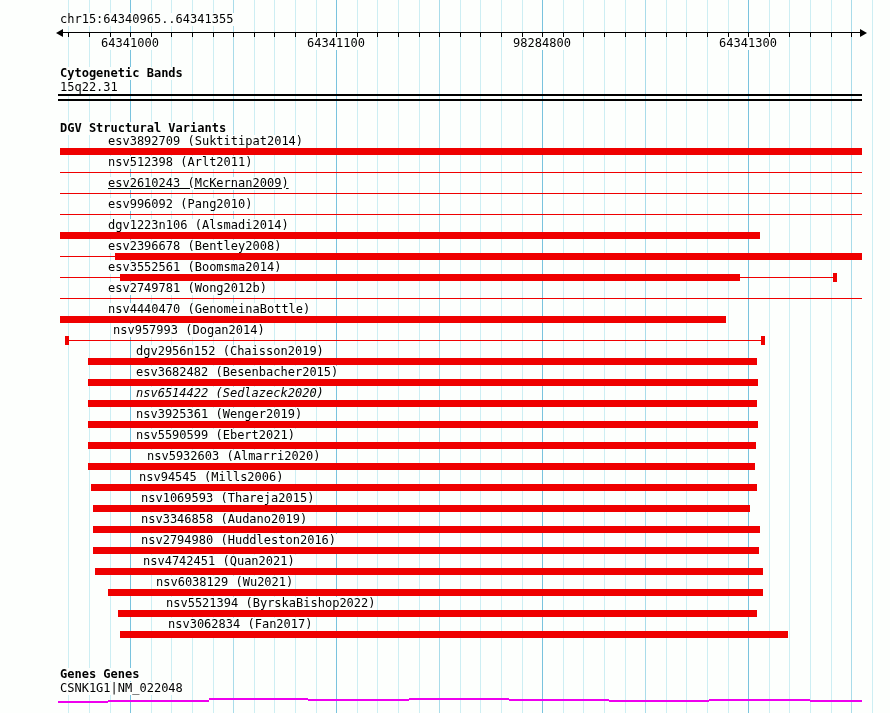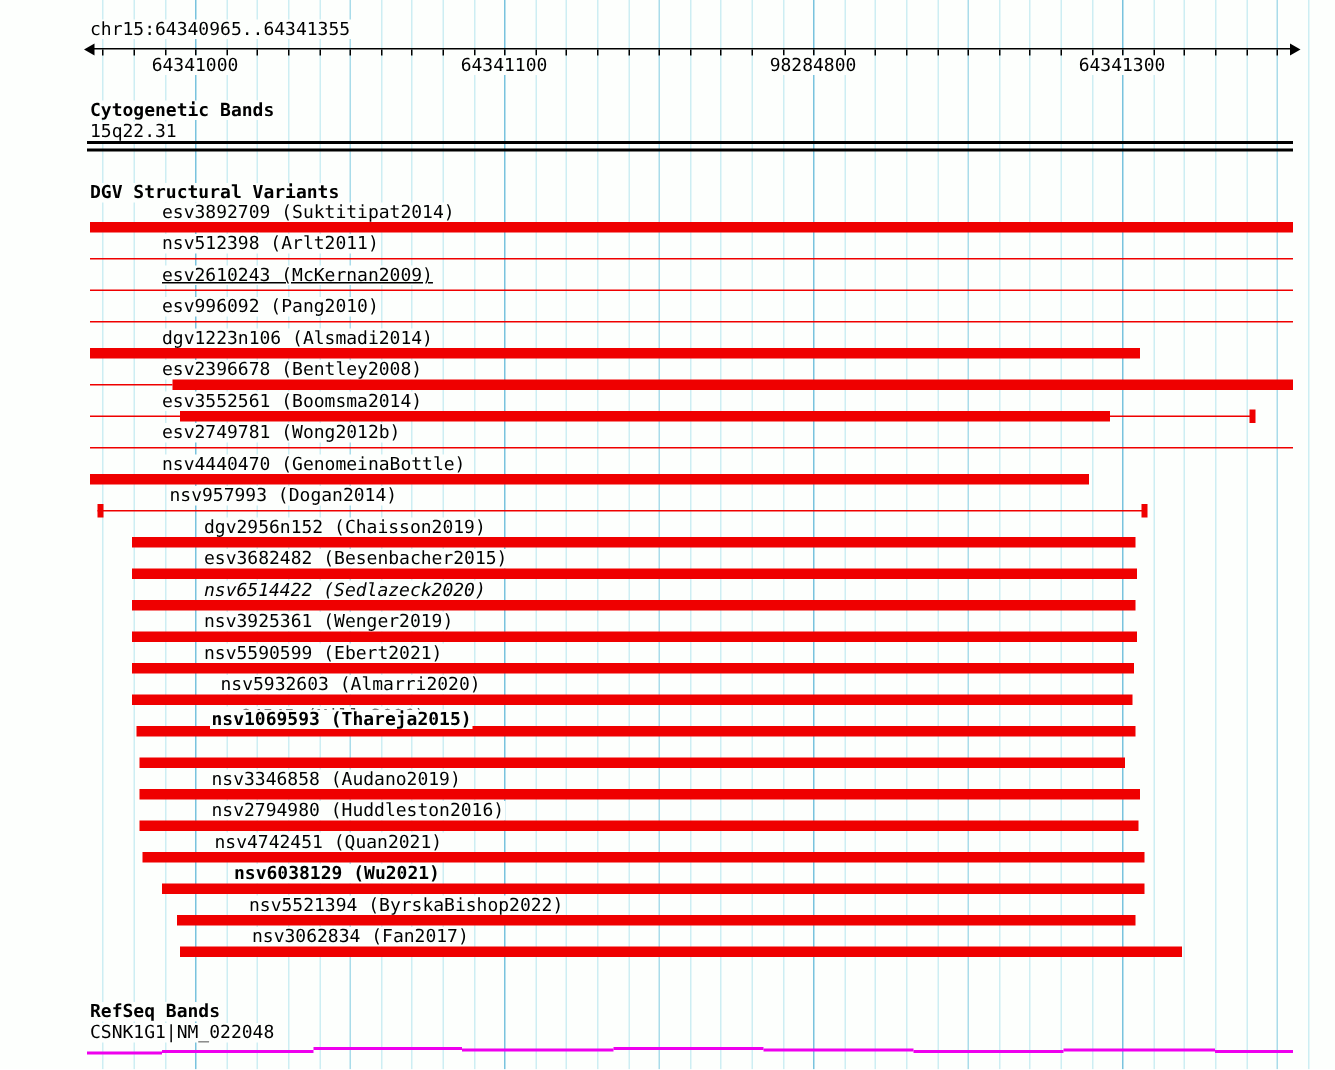--- a/index.html
+++ b/index.html
@@ -206,52 +206,52 @@
         </div>
         <div>
           <div class="txt vlabel" style="left: 98px; top: 450px;">nsv5932603 (Almarri2020)</div>
           <div class="seg thick" style="left: 88px; top: 463px; width: 667px;"></div>
         </div>
         <div>
           <div class="txt vlabel" style="left: 90px; top: 471px;">nsv94545 (Mills2006)</div>
           <div class="seg thick" style="left: 91px; top: 484px; width: 666px;"></div>
         </div>
         <div>
-          <div class="txt vlabel" style="left: 92px; top: 473px; font-weight: bold;">nsv1069593 (Thareja2015)</div>
+          <div class="txt vlabel" style="left: 92px; top: 492px;">nsv1069593 (Thareja2015)</div>
           <div class="seg thick" style="left: 93px; top: 505px; width: 657px;"></div>
         </div>
         <div>
           <div class="txt vlabel" style="left: 92px; top: 513px;">nsv3346858 (Audano2019)</div>
           <div class="seg thick" style="left: 93px; top: 526px; width: 667px;"></div>
         </div>
         <div>
           <div class="txt vlabel" style="left: 92px; top: 534px;">nsv2794980 (Huddleston2016)</div>
           <div class="seg thick" style="left: 93px; top: 547px; width: 666px;"></div>
         </div>
         <div>
           <div class="txt vlabel" style="left: 94px; top: 555px;">nsv4742451 (Quan2021)</div>
           <div class="seg thick" style="left: 95px; top: 568px; width: 668px;"></div>
         </div>
         <div>
-          <div class="txt vlabel" style="left: 107px; top: 576px; font-weight: bold;">nsv6038129 (Wu2021)</div>
+          <div class="txt vlabel" style="left: 107px; top: 576px;">nsv6038129 (Wu2021)</div>
           <div class="seg thick" style="left: 108px; top: 589px; width: 655px;"></div>
         </div>
         <div>
           <div class="txt vlabel" style="left: 117px; top: 597px;">nsv5521394 (ByrskaBishop2022)</div>
           <div class="seg thick" style="left: 118px; top: 610px; width: 639px;"></div>
         </div>
         <div>
           <div class="txt vlabel" style="left: 119px; top: 618px;">nsv3062834 (Fan2017)</div>
           <div class="seg thick" style="left: 120px; top: 631px; width: 668px;"></div>
         </div>
       </div>
   </div>
 
   <div id="refseq-track">
-    <div class="txt bold" style="left:59px;top:668px;">RefSeq Bands</div>
+    <div class="txt bold" style="left:59px;top:668px;">Genes Genes</div>
     <div class="txt" style="left:59px;top:682px;">CSNK1G1|NM_022048</div>
     <div id="gene-line">
         <div class="gseg" style="left: 58px; top: 701px; width: 50px;"></div>
         <div class="gseg" style="left: 108px; top: 700px; width: 101px;"></div>
         <div class="gseg" style="left: 209px; top: 698px; width: 99px;"></div>
         <div class="gseg" style="left: 308px; top: 699px; width: 101px;"></div>
         <div class="gseg" style="left: 409px; top: 698px; width: 100px;"></div>
         <div class="gseg" style="left: 509px; top: 699px; width: 100px;"></div>
         <div class="gseg" style="left: 609px; top: 700px; width: 100px;"></div>
         <div class="gseg" style="left: 709px; top: 699px; width: 101px;"></div>

